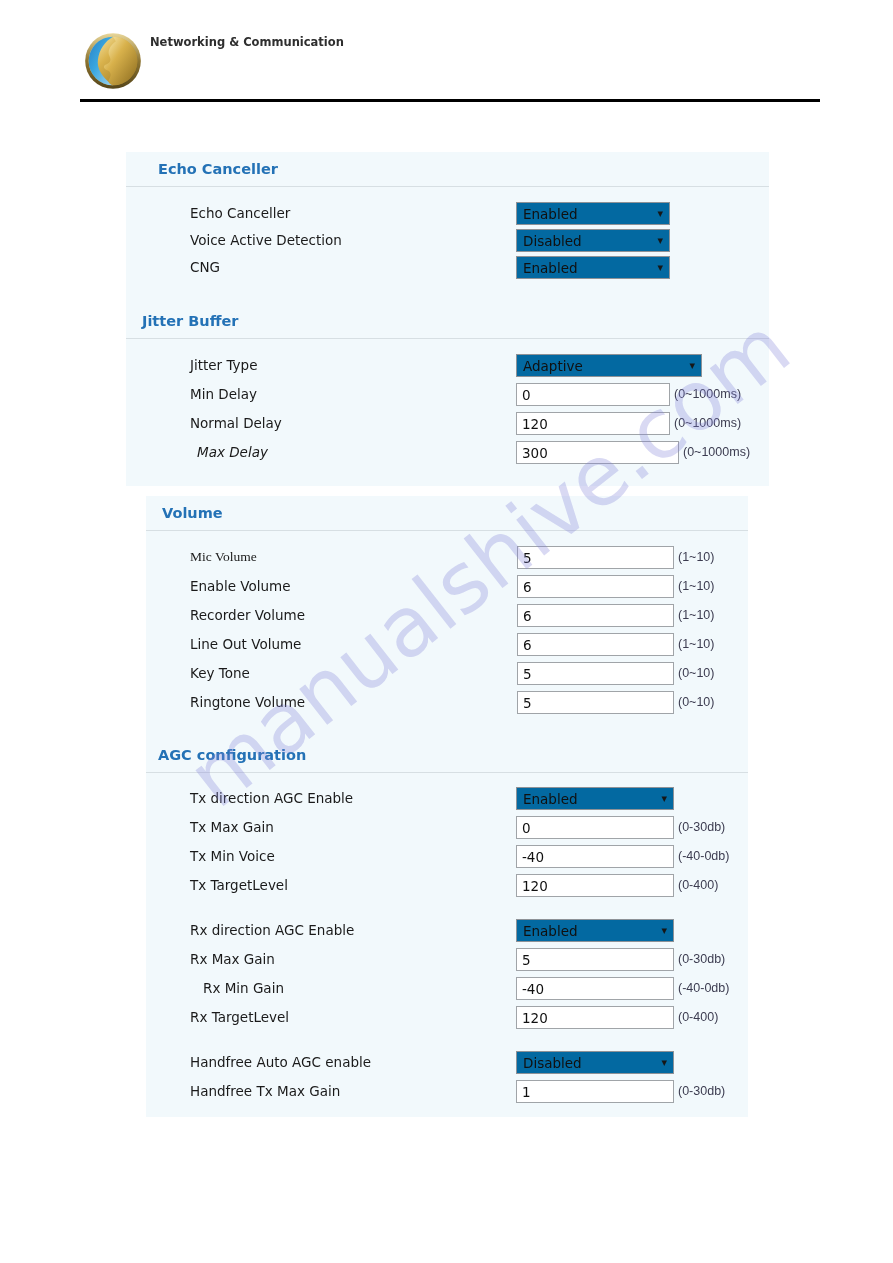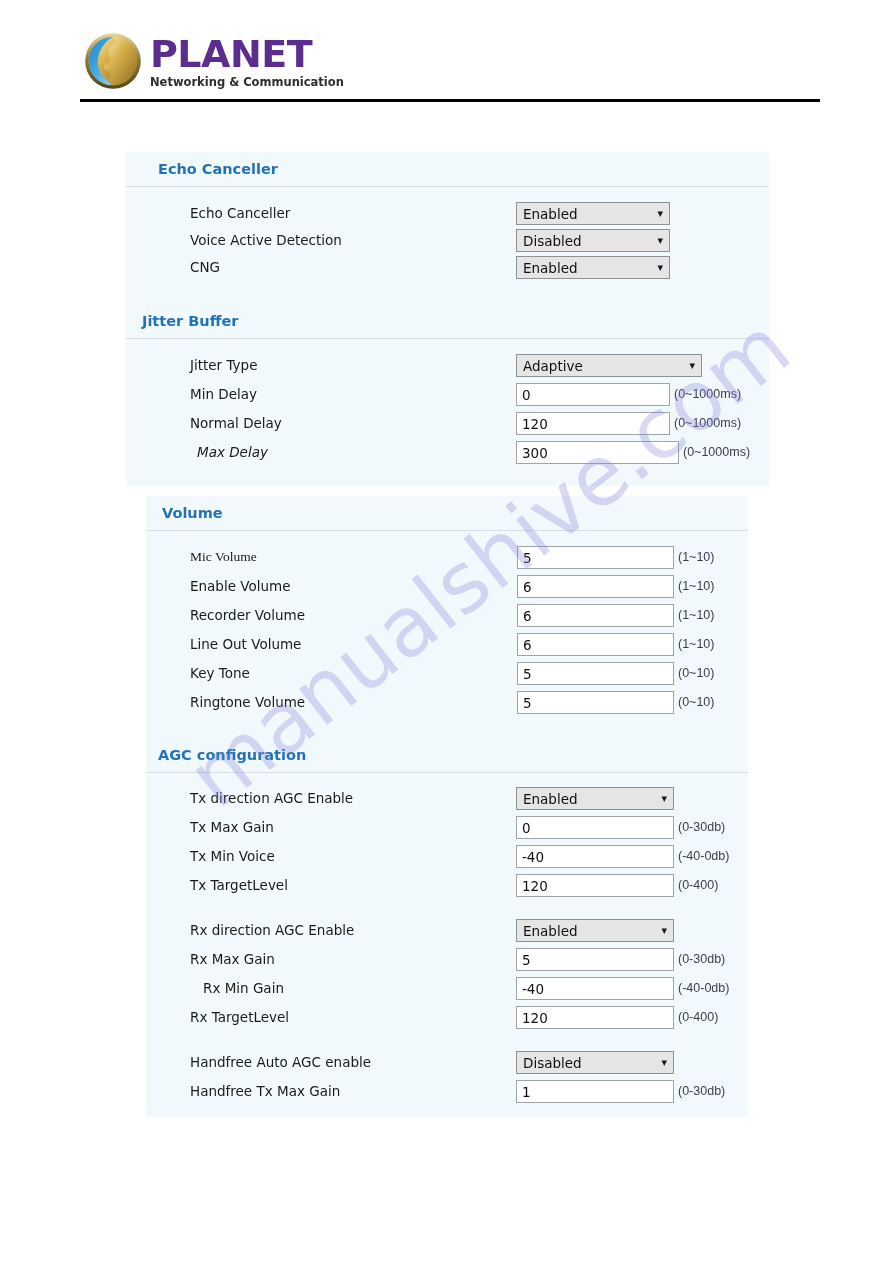--- a/index.html
+++ b/index.html
@@ -127,21 +127,21 @@
     font-family: Liberation Sans, sans-serif;
     font-size: 12.5px;
     color: #3c3c50;
     white-space: nowrap;
   }
 
   .ctl-select {
     box-sizing: border-box;
     height: 23px;
     border: 1px solid #8e9297;
-    background: #e5e5e5;
+    background: #0369a1;
     display: flex;
     align-items: center;
     justify-content: space-between;
     padding: 0 6px 0 6px;
     font-family: "DejaVu Sans", sans-serif;
     font-size: 13.5px;
     color: #101010;
     position: absolute;
   }
   .ctl-select .chev {
@@ -186,21 +186,20 @@
           <stop offset="50%" stop-color="#8d7430"></stop>
           <stop offset="100%" stop-color="#55451a"></stop>
         </linearGradient>
       </defs>
       <circle cx="50" cy="50" r="48" fill="url(#grim)"></circle>
       <circle cx="50" cy="50" r="42" fill="url(#ggold)"></circle>
       <path d="M50 8 A42 42 0 0 0 50 92 C30 78 22 62 24 48 C26 30 36 16 50 8 Z" fill="url(#gblue)"></path>
       <path d="M55 16 C44 24 40 34 44 42 C48 50 44 54 38 56 C32 58 34 64 40 66 C46 68 48 74 44 80 C40 86 44 90 50 92 A42 42 0 0 0 50 8 Z" fill="url(#ggold)" opacity="0.96"></path>
     </svg>
     <div id="logo-text-block">
-      <div id="logo-wordmark">PLANET</div>
       <div id="logo-tagline">Networking &amp; Communication</div>
     </div>
   </div>
   <div id="header-rule"></div>
 </div>
 
 <div id="watermark">
   <div id="watermark-text">manualshive.com</div>
 </div>
 

